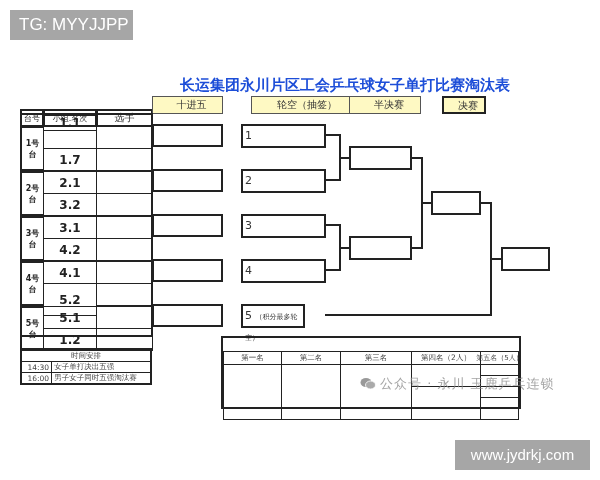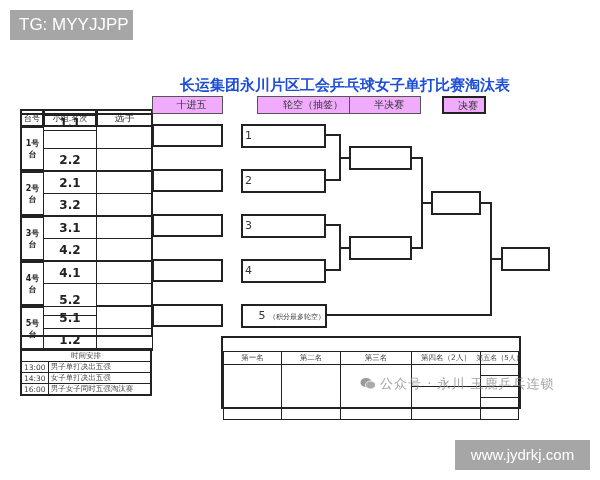--- a/index.html
+++ b/index.html
@@ -4,21 +4,21 @@
 <style>
   html, body { margin:0; padding:0; }
   body { width:600px; height:480px; background:#ffffff; position:relative; overflow:hidden;
          font-family:"DejaVu Sans", sans-serif; color:#222; }
   .abs { position:absolute; box-sizing:border-box; }
   .tg { left:10px; top:10px; width:123px; height:30px; background:#a6a6a6; color:#fff;
         font-family:"Liberation Sans", sans-serif; font-size:17px; line-height:30px; padding-left:9px; }
   .site { left:455px; top:440px; width:135px; height:30px; background:#a6a6a6; color:#fff;
           font-family:"Liberation Sans", sans-serif; font-size:15px; line-height:30px; text-align:center; }
   .title { left:100px; top:76px; width:490px; text-align:center; font-size:15px; font-weight:bold; color:#1d4ed8; }
-  .hdr { border:1.5px solid #555; background:#f0abfc; font-size:10px; text-align:center; color:#333; line-height:15px;padding-left:8px; }
+  .hdr { border:1.5px solid #555; background:#fef9c3; font-size:10px; text-align:center; color:#333; line-height:15px;padding-left:8px; }
   .hdr.dark { border:2px solid #222; }
   .cell { border:1px solid #222; font-size:10px; text-align:center; display:flex; align-items:center; justify-content:center;margin-top:13px; }
   .num { font-weight:bold; font-size:12px; }
   .tb { font-size:8px; font-weight:bold; }
   .box { border:2px solid #222; background:#fff; }
   .lbl { font-size:11px; color:#333; padding-left:2px; line-height:20px; }
   .lbl small { font-size:7px; }
   .ln { background:#222; }
   .sched td, .rank td { border:1px solid #222; font-size:7.5px; color:#444; padding:0 2px; }
   table { border-collapse:collapse; }
@@ -31,31 +31,31 @@
 <div class="abs tg">TG: MYYJJPP</div>
 <div class="abs site">www.jydrkj.com</div>
 
 <div class="abs title">长运集团永川片区工会乒乓球女子单打比赛淘汰表</div>
 
 <div class="abs cell" style="left:20px;top:96px;width:24px;height:18px;font-size:8px;border:2px solid #222;">台号</div>
 <div class="abs cell" style="left:43px;top:96px;width:54px;height:18px;font-size:8px;border:2px solid #222;">小组.名次</div>
 <div class="abs cell" style="left:96px;top:96px;width:57px;height:18px;border:2px solid #222;">选手</div>
 
 <div class="abs hdr" style="left:152px;top:96px;width:71px;height:18px;">十进五</div>
-<div class="abs hdr" style="left:257px;top:96px;width:104px;height:18px;">轮空（抽签）</div>
+<div class="abs hdr" style="left:251px;top:96px;width:104px;height:18px;">轮空（抽签）</div>
 <div class="abs hdr" style="left:349px;top:96px;width:72px;height:18px;">半决赛</div>
 <div class="abs hdr dark" style="left:442px;top:96px;width:44px;height:18px;">决赛</div>
 
 <div class="abs" style="left:20px;top:113px;width:133px;height:224px;border:2px solid #222;"></div>
 
 <div class="abs cell" style="left:20px;top:113px;width:24px;height:45px;border-width:2px 1px 2px 2px;">
     <span class="tb">1号台</span>
   </div>
 <div class="abs cell num" style="left:43px;top:102px;width:54px;height:16px;">1.1</div>
-<div class="abs cell num" style="left:43px;top:135px;width:54px;height:23px;">2.2</div>
+<div class="abs cell num" style="left:43px;top:135px;width:54px;height:23px;">1.7</div>
 <div class="abs cell" style="left:96px;top:113px;width:57px;height:23px;"></div>
 <div class="abs cell" style="left:96px;top:135px;width:57px;height:23px;"></div>
 
 <div class="abs cell" style="left:20px;top:158px;width:24px;height:45px;border-width:2px 1px 2px 2px;">
     <span class="tb">2号台</span>
   </div>
 <div class="abs cell num" style="left:43px;top:158px;width:54px;height:23px;">2.1</div>
 <div class="abs cell num" style="left:43px;top:180px;width:54px;height:23px;">3.2</div>
 <div class="abs cell" style="left:96px;top:158px;width:57px;height:23px;"></div>
 <div class="abs cell" style="left:96px;top:180px;width:57px;height:23px;"></div>
@@ -87,21 +87,21 @@
 <div class="abs box" style="left:152px;top:124px;width:71px;height:23px;"></div>
 <div class="abs box" style="left:152px;top:169px;width:71px;height:23px;"></div>
 <div class="abs box" style="left:152px;top:214px;width:71px;height:23px;"></div>
 <div class="abs box" style="left:152px;top:259px;width:71px;height:23px;"></div>
 <div class="abs box" style="left:152px;top:304px;width:71px;height:23px;"></div>
 
 <div class="abs box lbl" style="left:241px;top:124px;width:85px;height:24px;"><span>1</span></div>
 <div class="abs box lbl" style="left:241px;top:169px;width:85px;height:24px;"><span>2</span></div>
 <div class="abs box lbl" style="left:241px;top:214px;width:85px;height:24px;"><span>3</span></div>
 <div class="abs box lbl" style="left:241px;top:259px;width:85px;height:24px;"><span>4</span></div>
-<div class="abs box lbl" style="left:241px;top:304px;width:86px;height:24px;text-align:right;"><span>5</span> <small>（积分最多轮空）</small></div>
+<div class="abs box lbl" style="left:241px;top:304px;width:64px;height:24px;"><span>5</span> <small>（积分最多轮空）</small></div>
 
 <div class="abs ln" style="left:325px;top:134px;width:15px;height:2px;"></div>
 <div class="abs ln" style="left:325px;top:179px;width:15px;height:2px;"></div>
 <div class="abs ln" style="left:339px;top:134px;width:2px;height:47px;"></div>
 <div class="abs ln" style="left:339px;top:157px;width:10px;height:2px;"></div>
 
 <div class="abs ln" style="left:325px;top:224px;width:15px;height:2px;"></div>
 <div class="abs ln" style="left:325px;top:269px;width:15px;height:2px;"></div>
 <div class="abs ln" style="left:339px;top:224px;width:2px;height:47px;"></div>
 <div class="abs ln" style="left:339px;top:247px;width:10px;height:2px;"></div>
@@ -121,24 +121,20 @@
 <div class="abs ln" style="left:490px;top:202px;width:2px;height:114px;"></div>
 <div class="abs ln" style="left:490px;top:258px;width:11px;height:2px;"></div>
 
 <div class="abs box" style="left:501px;top:247px;width:49px;height:24px;"></div>
 
 <table class="abs sched" style="left:20px;top:348px;width:132px;border:2px solid #222;">
   <tbody>
       <tr>
         <td colspan="2" style="text-align:center;height:11px;">时间安排</td>
       </tr>
-  <tr>
-    <td style="width:20px;text-align:right;height:10px;">13:00</td>
-    <td>男子单打决出五强</td>
-  </tr>
   <tr>
     <td style="text-align:right;height:10px;">14:30</td>
     <td>女子单打决出五强</td>
   </tr>
   <tr>
     <td style="text-align:right;height:10px;">16:00</td>
     <td>男子女子同时五强淘汰赛</td>
   </tr>
 </tbody>
   </table>

